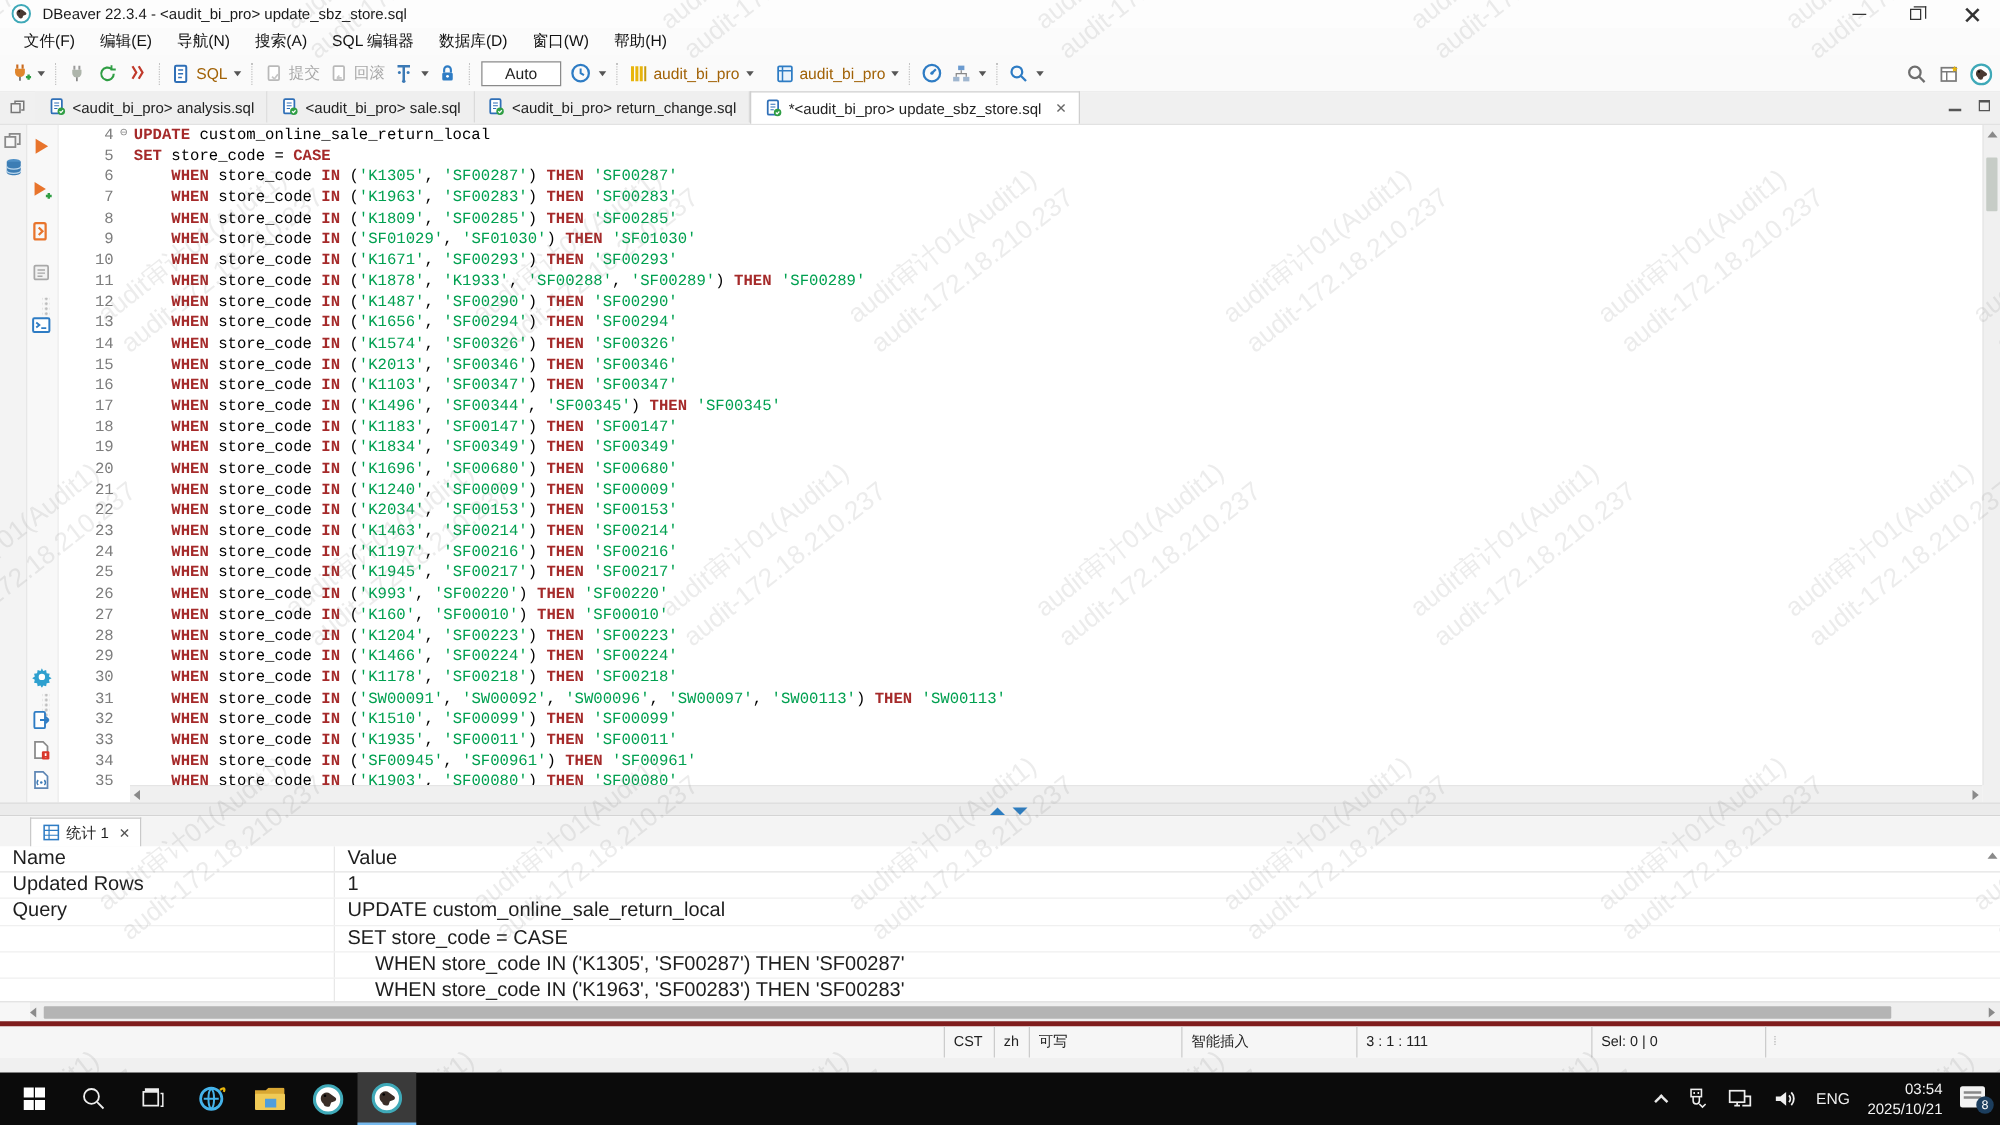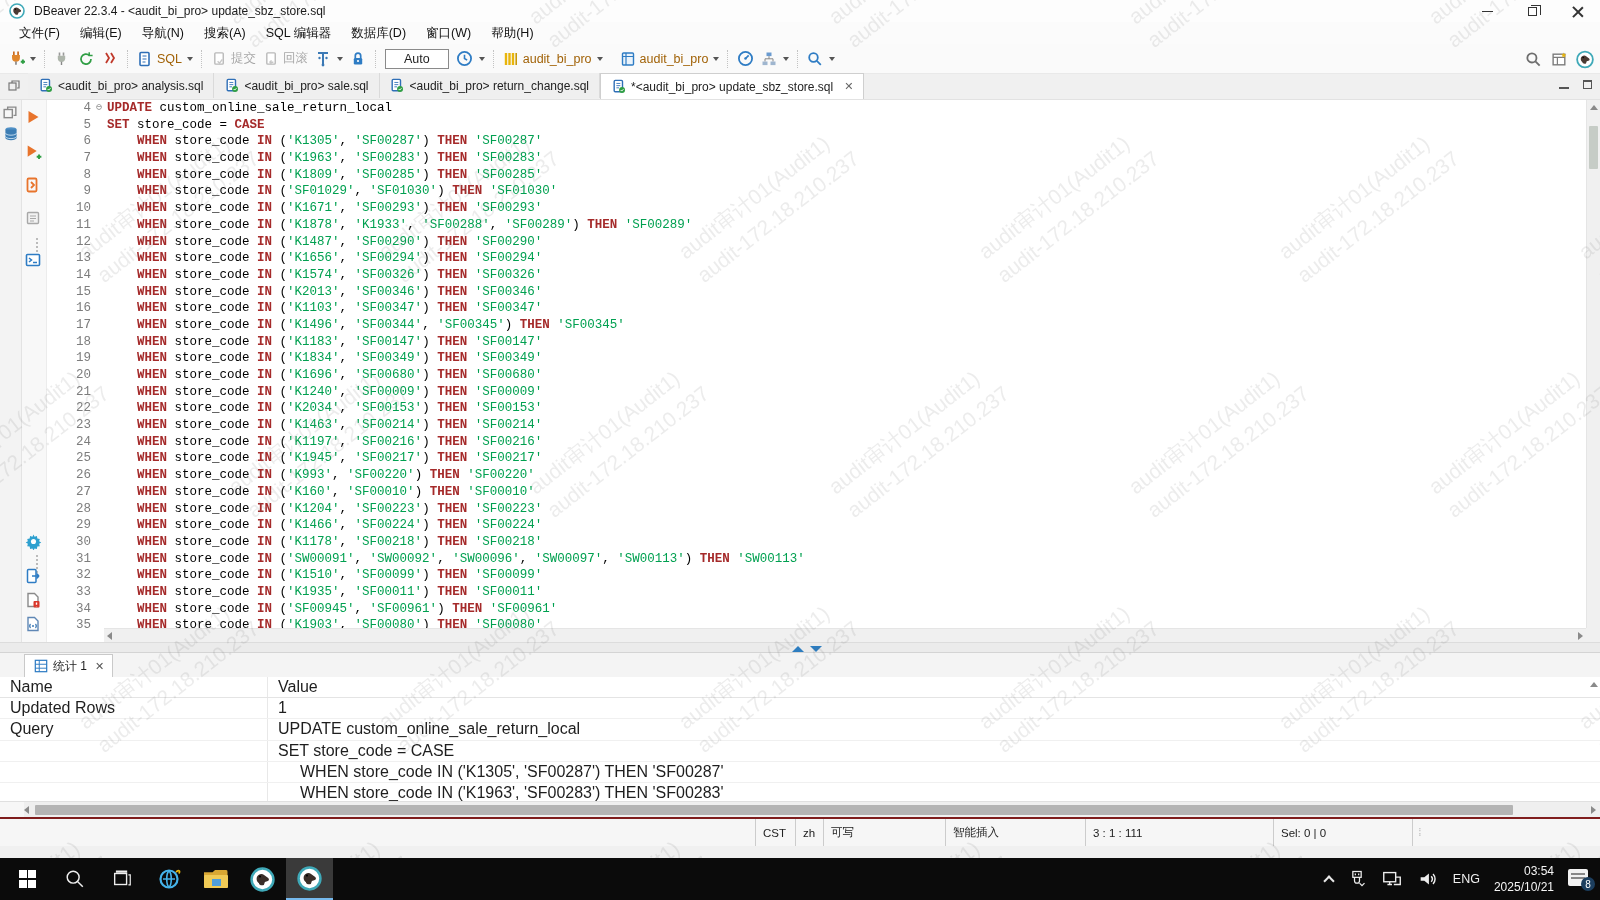--- a/index.html
+++ b/index.html
@@ -78,21 +78,21 @@
   .gridrow.head{border-bottom:1px solid #e4e4e4}
   .gc-name{width:268px;padding-left:10px;flex:0 0 auto;border-right:1px solid #e8e8e8;height:100%;display:flex;align-items:center}
   .gc-val{padding-left:10px;white-space:pre;display:flex;align-items:center;height:100%}
   .gc-val.ind{padding-left:32px}
   .bvs{position:absolute;right:0;top:24px;width:12px;height:14px;display:flex;align-items:center;justify-content:center}
   .bhscroll{position:absolute;left:0;bottom:0;right:0;height:16px;background:#efefef;border-top:1px solid #e0e0e0;display:flex;align-items:center}
   .bh-corner{width:24px;height:100%;background:#f7f7f7}
   .bh-thumb{height:10px;background:#b4b4b4;border-radius:1px;flex:0 0 auto;width:1478px;margin-left:6px}
   .bh-right{margin-left:auto;margin-right:4px}
   
-  .statusbar{flex:0 0 auto;height:29px;background:#f6f6f6;border-top:2px solid #7f1d1d;position:relative}
+  .statusbar{flex:0 0 auto;height:29px;background:#f6f6f6;border-top:4px solid #7f1d1d;position:relative}
   .sgroup{position:absolute;left:755px;top:0;height:100%;display:flex;align-items:stretch}
   .sseg{border-left:1px solid #ccc;display:flex;align-items:center;padding-left:7px;font-size:11.5px;color:#222;white-space:nowrap}
   .sseg:nth-child(1){width:40px}.sseg:nth-child(2){width:28px}.sseg:nth-child(3){width:122px}
   .sseg:nth-child(4){width:140px}.sseg:nth-child(5){width:188px}.sseg:nth-child(6){width:140px;border-right:1px solid #ccc}
   .sgrip{width:14px;display:flex;align-items:center;justify-content:center;color:#b5b5b5;font-size:10px;letter-spacing:0}
   .winbottom{flex:1;background:#f0f0f0}
   
   .wmlayer{position:absolute;left:0;top:0;width:1600px;height:858px;pointer-events:none;z-index:50;overflow:hidden}
   .wm{position:absolute;transform:rotate(-38deg);color:rgba(105,105,105,0.13);font-size:21px;line-height:1.45;white-space:nowrap}
   

